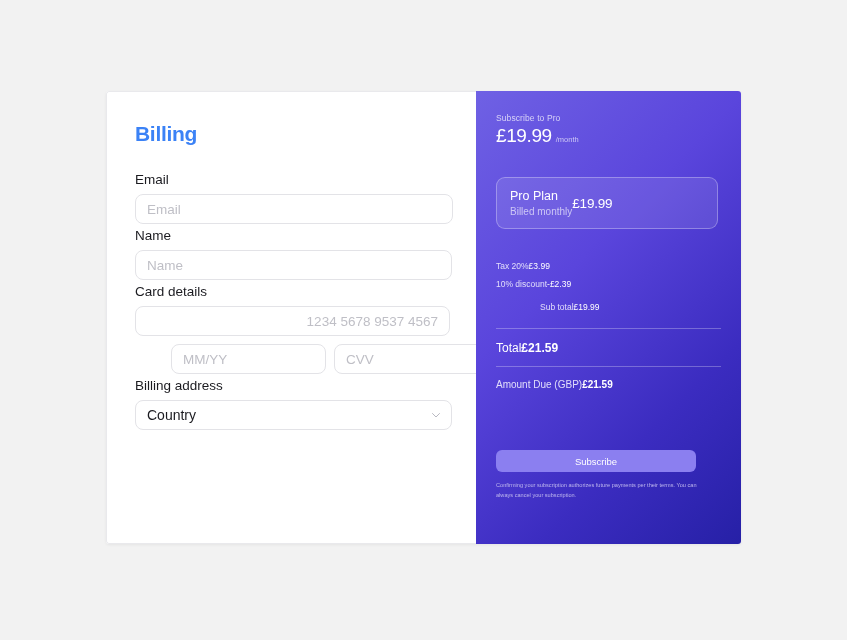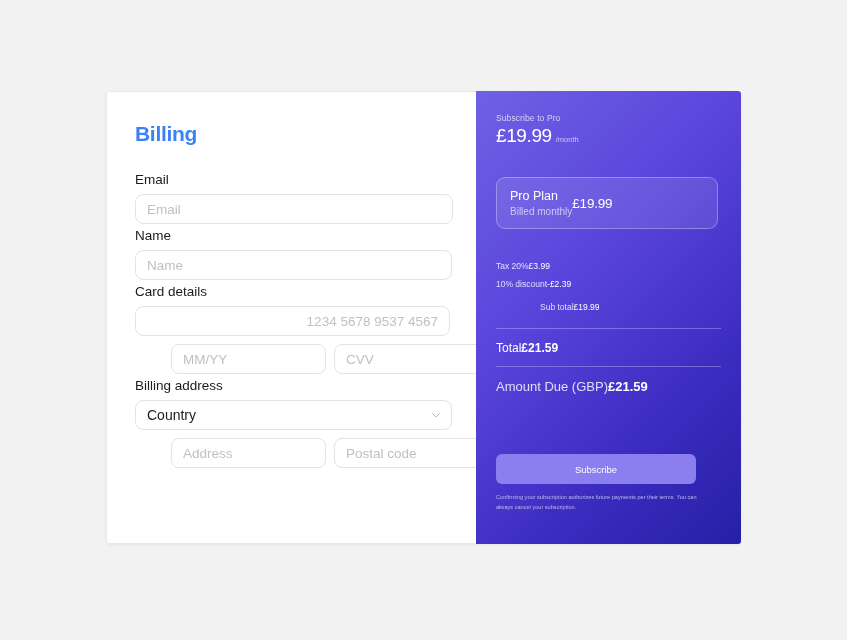--- a/index.html
+++ b/index.html
@@ -194,28 +194,28 @@
 
   .line-item.total-row {
     margin-top: 12px;
     margin-bottom: 11px;
     font-size: 12px;
     color: #ffffff;
   }
   .line-item.total-row .li-val { font-weight: bold; }
   .line-item.amount-row {
     margin-top: 12px;
-    font-size: 13px;
+    font-size: 10px;
     color: #e1ddfa;
   }
   .line-item.amount-row .li-val { font-weight: bold; color: #ffffff; }
 
   .subscribe-btn {
     width: 200px;
-    height: 30px;
+    height: 22px;
     margin-top: 60px;
     border: none;
     border-radius: 6px;
     background: #8b7ff0;
     color: #ffffff;
     font-family: "Liberation Sans", sans-serif;
     font-size: 9.5px;
     cursor: pointer;
     display: block;
   }
@@ -259,24 +259,20 @@
     <div class="field-group">
       <label class="field-label">Billing address</label>
       <div class="select-wrap">
         <div class="select-box">
           <span>Country</span>
         </div>
         <svg class="chevron" viewBox="0 0 10 10">
           <path d="M1.5 3.5 L5 7 L8.5 3.5" fill="none" stroke="#b9b9c2" stroke-width="1" stroke-linecap="round" stroke-linejoin="round"></path>
         </svg>
       </div>
-      <div class="row-split">
-        <input class="input-box" type="text" placeholder="Address" style="">
-        <input class="input-box" type="text" placeholder="Postal code" style="">
-      </div>
     </div>
 
   </div>
 
   <div class="summary-pane">
 
     <div class="sub-eyebrow">Subscribe to Pro</div>
     <div class="price-line">
       <span class="price-big">£19.99</span>
       <span class="price-period">/month</span>

